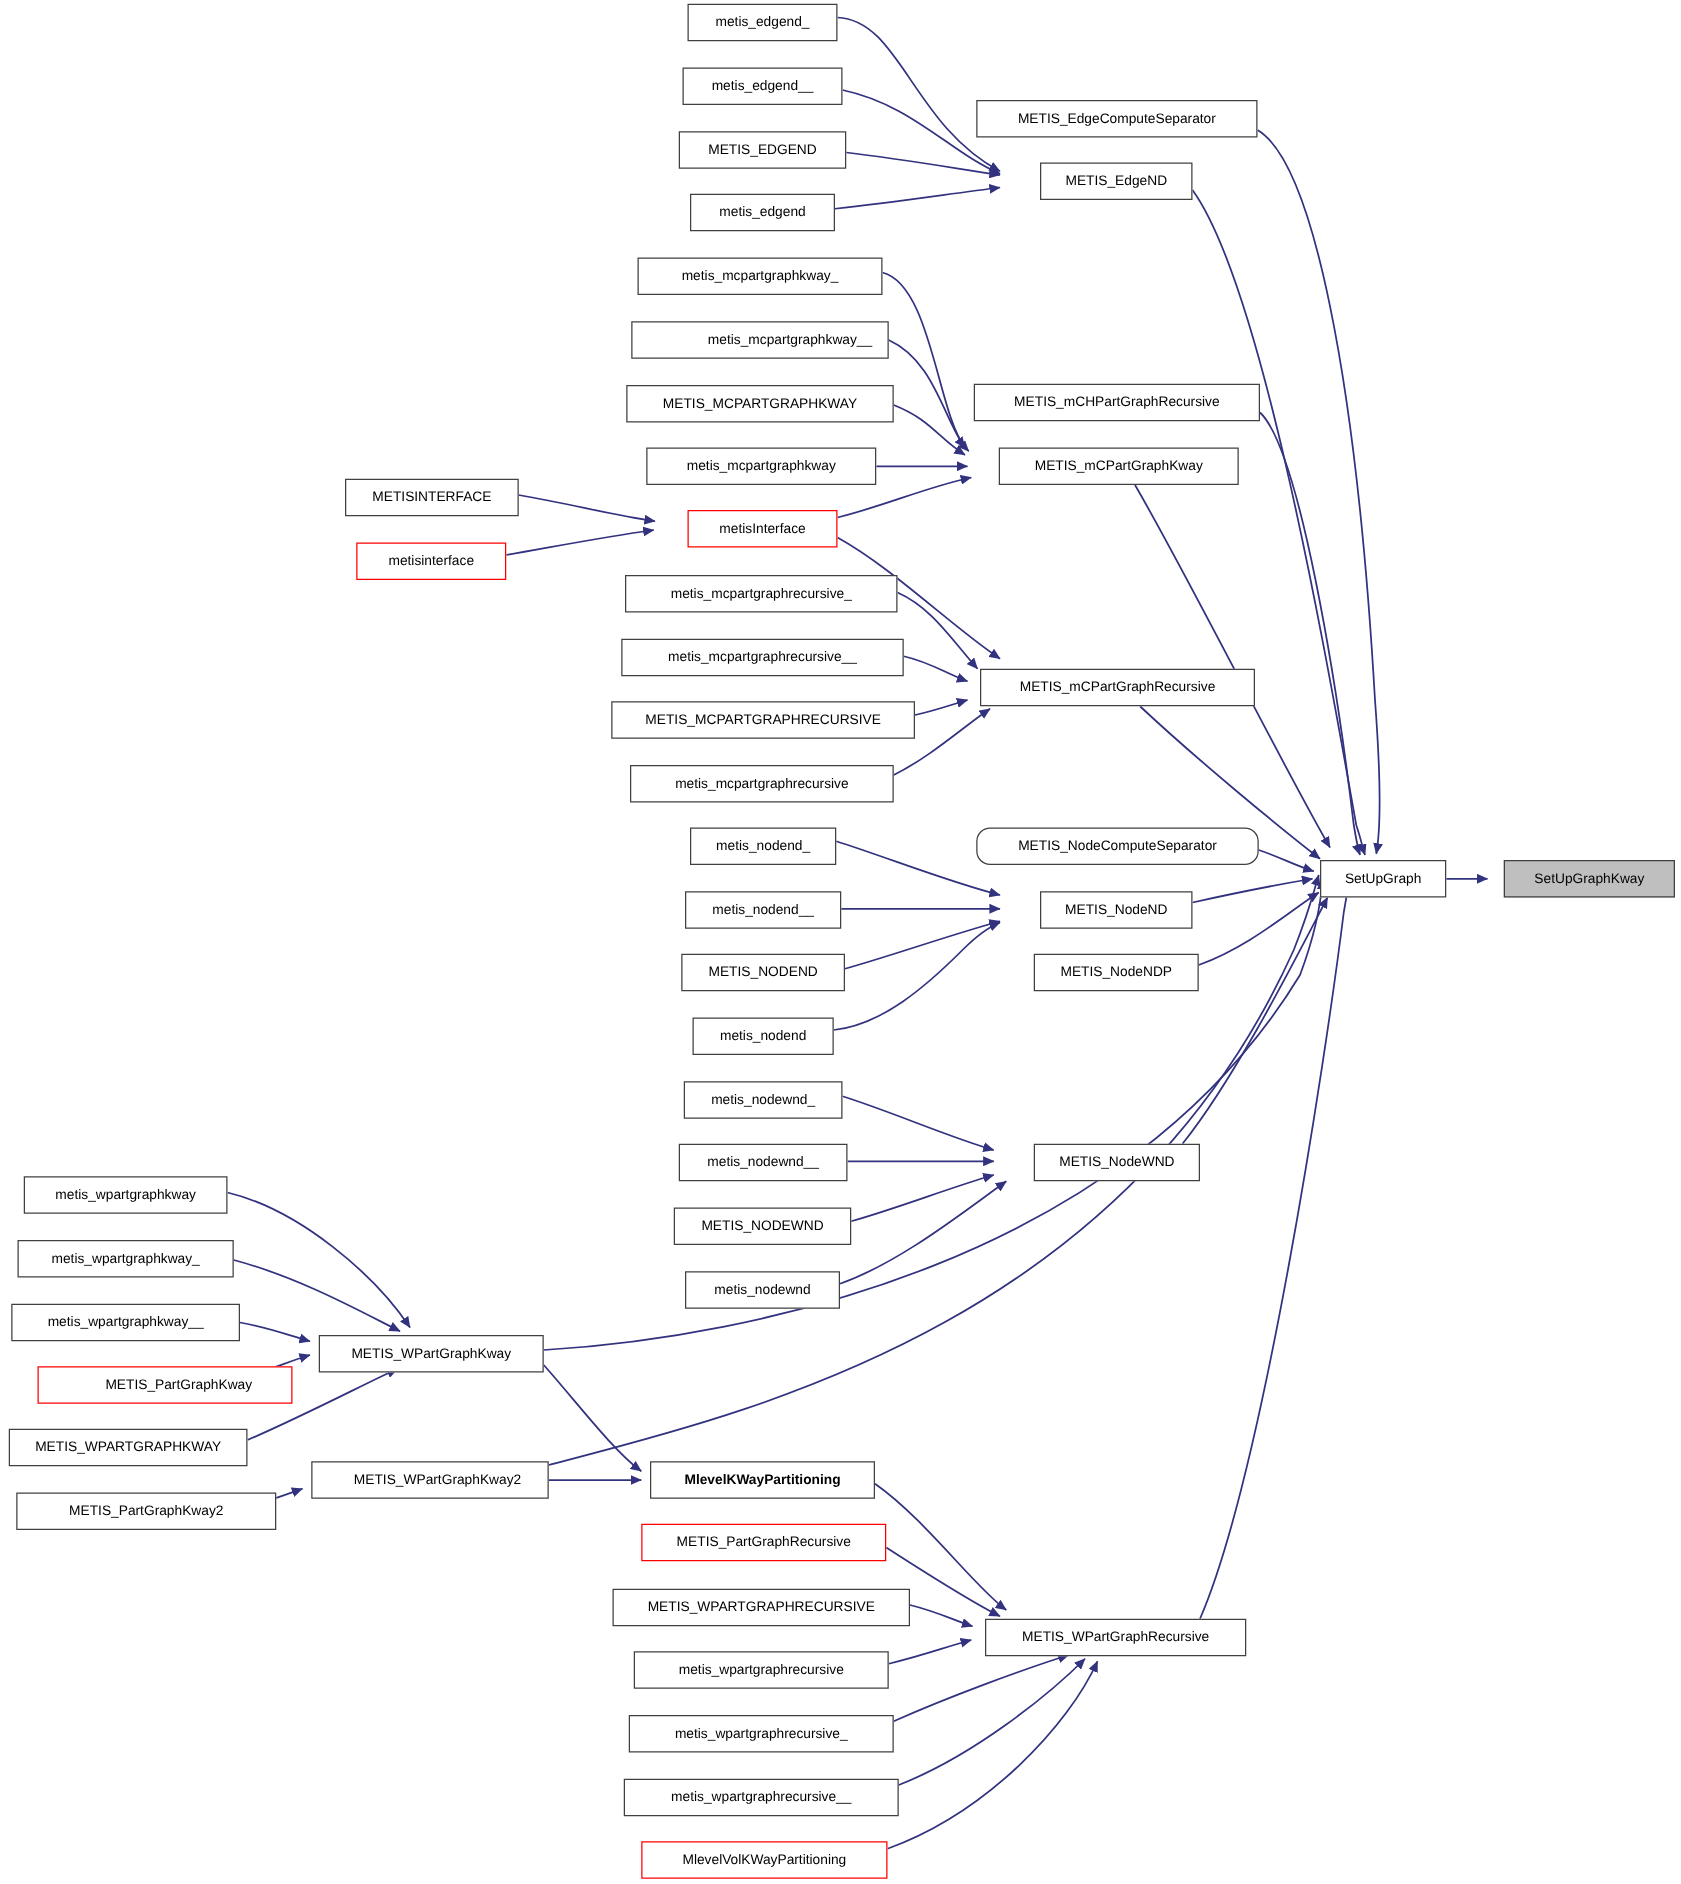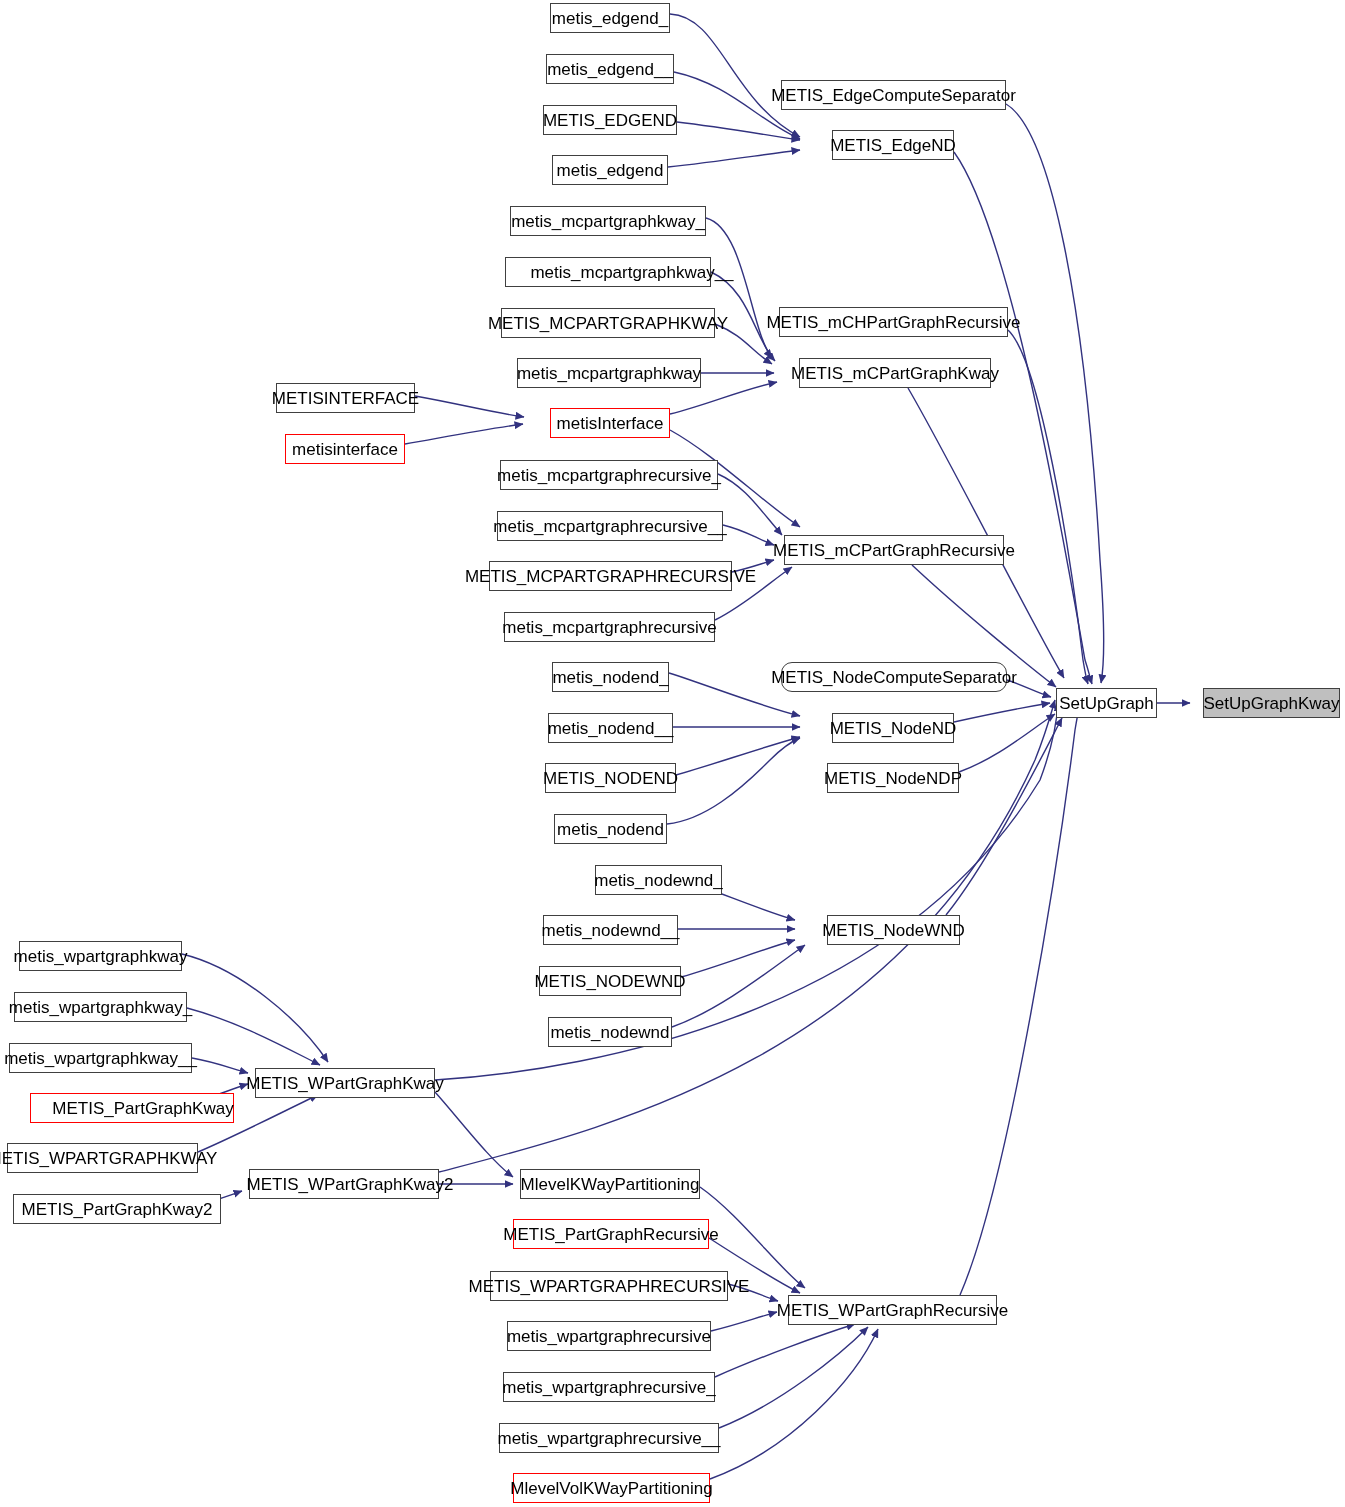--- a/index.html
+++ b/index.html
@@ -19,21 +19,21 @@
     pointer-events:none;
   }
   .node{
     position:absolute;
     box-sizing:border-box;
     display:flex;
     align-items:center;
     justify-content:center;
     background:#ffffff;
     border:1px solid #404040;
-    font-size:17px;
+    font-size:11px;
     color:#000000;
     line-height:1;
     white-space:nowrap;
     z-index:5;
   }
   .node.red{ border-color:#ff0000; }
   .node.filled{ background:#bfbfbf; border-color:#404040; }
   .node .lbl{ pointer-events:none; }
 </style>
 </head>
@@ -176,21 +176,21 @@
       </div>
       <div class="node" style="left: 781px; top: 662px; width: 226px; height: 30px; border-radius: 11px;">
         <span class="lbl">METIS_NodeComputeSeparator</span>
       </div>
       <div class="node" style="left: 832px; top: 713px; width: 122px; height: 30px;">
         <span class="lbl">METIS_NodeND</span>
       </div>
       <div class="node" style="left: 827px; top: 763px; width: 132px; height: 30px;">
         <span class="lbl">METIS_NodeNDP</span>
       </div>
-      <div class="node" style="left: 547px; top: 865px; width: 127px; height: 30px; margin-left: 48px;">
+      <div class="node" style="left: 547px; top: 865px; width: 127px; height: 30px;">
         <span class="lbl">metis_nodewnd_</span>
       </div>
       <div class="node" style="left: 543px; top: 915px; width: 135px; height: 30px;">
         <span class="lbl">metis_nodewnd__</span>
       </div>
       <div class="node" style="left: 539px; top: 966px; width: 142px; height: 30px;">
         <span class="lbl">METIS_NODEWND</span>
       </div>
       <div class="node" style="left: 548px; top: 1017px; width: 124px; height: 30px;">
         <span class="lbl">metis_nodewnd</span>
@@ -215,21 +215,21 @@
       </div>
       <div class="node" style="left: 13px; top: 1194px; width: 208px; height: 30px;">
         <span class="lbl">METIS_PartGraphKway2</span>
       </div>
       <div class="node" style="left: 255px; top: 1068px; width: 180px; height: 30px;">
         <span class="lbl">METIS_WPartGraphKway</span>
       </div>
       <div class="node" style="left: 249px; top: 1169px; width: 190px; height: 30px; padding-left: 12px;">
         <span class="lbl">METIS_WPartGraphKway2</span>
       </div>
-      <div class="node" style="left: 520px; top: 1169px; width: 180px; height: 30px;">
+      <div class="node" style="left: 520px; top: 1169px; width: 180px; height: 30px; font-weight: bold;">
         <span class="lbl">MlevelKWayPartitioning</span>
       </div>
       <div class="node red" style="left: 513px; top: 1219px; width: 196px; height: 30px;">
         <span class="lbl">METIS_PartGraphRecursive</span>
       </div>
       <div class="node" style="left: 490px; top: 1271px; width: 238px; height: 30px;">
         <span class="lbl">METIS_WPARTGRAPHRECURSIVE</span>
       </div>
       <div class="node" style="left: 507px; top: 1321px; width: 204px; height: 30px;">
         <span class="lbl">metis_wpartgraphrecursive</span>

